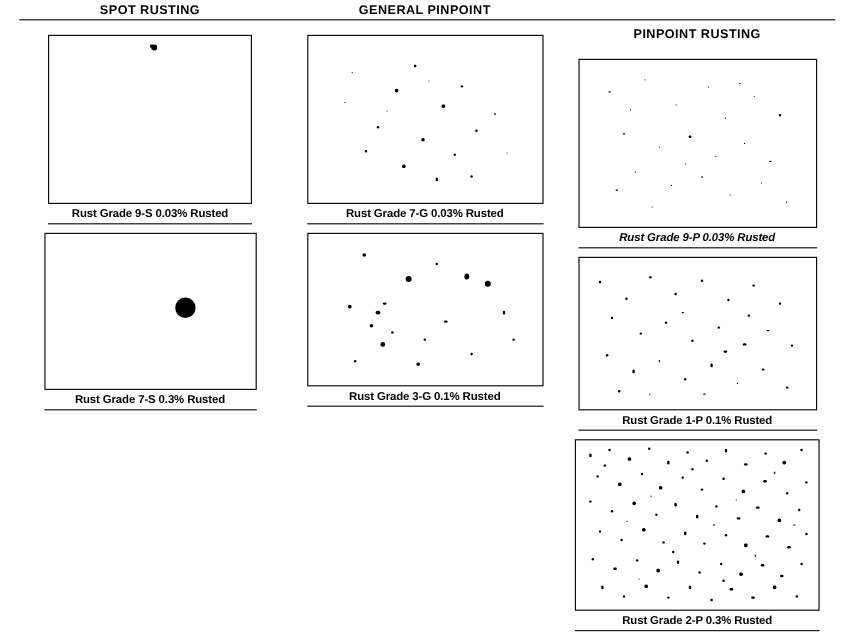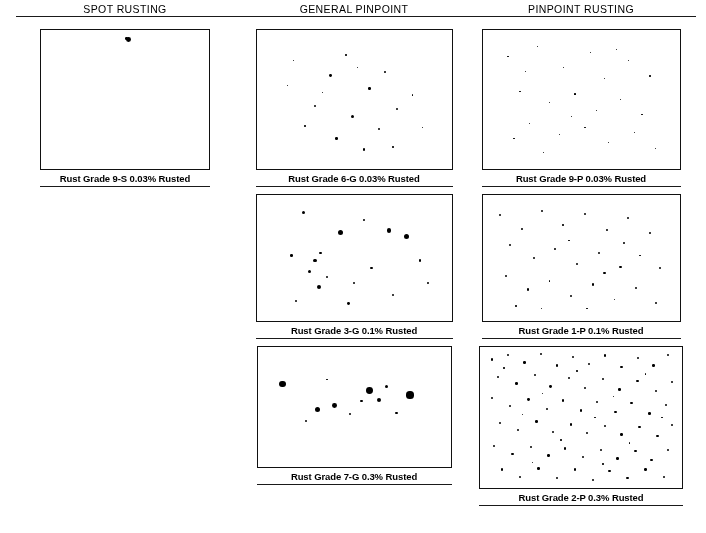--- a/index.html
+++ b/index.html
@@ -43,21 +43,21 @@
     box-sizing: border-box;
   }
   .column {
     width: 222px;
     display: flex;
     flex-direction: column;
     align-items: center;
   }
   .col-heading {
     font-size: 10.5px;
-    font-weight: normal;
+    font-weight: bold;
     letter-spacing: 0.4px;
     text-align: center;
     margin-top: 2px;
     margin-bottom: 4px;
     height: 14px;
     line-height: 14px;
     white-space: nowrap;
   }
   .panel-block {
     display: flex;
@@ -98,24 +98,24 @@
 
   .col-spot .row-2 .panel { width: 174px; height: 126px; }
   .col-general .row-2 .panel { width: 197px; height: 128px; }
   .col-pinpoint .row-2 .panel { width: 199px; height: 128px; }
 
   .col-spot .row-3 .panel { width: 177px; height: 131px; }
   .col-general .row-3 .panel { width: 195px; height: 122px; }
   .col-pinpoint .row-3 .panel { width: 204px; height: 143px; }
 
   .col-general { margin-left: 4px; }
-  .col-pinpoint { margin-left: 2px; }
+  .col-pinpoint { margin-left: 2px; margin-top: 20px; }
 
   .col-general .row-1 { margin-top: 9px; }
-  .col-pinpoint .row-1 { margin-top: 9px; }
+  .col-pinpoint .row-1 { margin-top: 9px; font-style: italic; }
   .col-spot .row-1 { margin-top: 9px; }
 </style>
 </head>
 <body>
 
 <div id="sheet">
 
   <div class="top-rule"></div>
 
   <div class="columns">
@@ -126,20 +126,27 @@
       <div class="panel-block row-1">
         <div class="panel">
             <span class="spot" style="width: 4.8px; height: 4.8px; left: 84.96px; top: 7.33px;"></span>
             <span class="spot" style="width: 2.4px; height: 2.4px; left: 84.48px; top: 7.14px;"></span>
           </div>
         <div class="caption">Rust Grade 9-S 0.03% Rusted</div>
         <div class="cap-rule"></div>
       </div>
 
 
+      <div class="panel-block row-3">
+        <div class="panel">
+            <span class="spot" style="width: 17px; height: 17px; left: 108.75px; top: 53.42px;"></span>
+          </div>
+        <div class="caption">Rust Grade 7-S 0.3% Rusted</div>
+        <div class="cap-rule"></div>
+      </div>
     </div>
 
     <div class="column col-general">
       <div class="col-heading">GENERAL PINPOINT</div>
 
       <div class="panel-block row-1">
         <div class="panel">
             <span class="spot" style="width: 1.8px; height: 1.8px; left: 36.15px; top: 29.68px;"></span>
             <span class="spot" style="width: 2.8px; height: 2.8px; left: 72.7px; top: 44.47px;"></span>
             <span class="spot" style="width: 1.6px; height: 1.6px; left: 88.9px; top: 24.22px;"></span>
@@ -152,21 +159,21 @@
             <span class="spot" style="width: 2.6px; height: 2.6px; left: 78.65px; top: 107.12px;"></span>
             <span class="spot" style="width: 1.6px; height: 1.6px; left: 47.95px; top: 95.11px;"></span>
             <span class="spot" style="width: 1.8px; height: 1.8px; left: 155.1px; top: 64.43px;"></span>
             <span class="spot" style="width: 2.2px; height: 2.2px; left: 106.15px; top: 118.44px;"></span>
             <span class="spot" style="width: 1.4px; height: 1.4px; left: 65.6px; top: 61.85px;"></span>
             <span class="spot" style="width: 1.6px; height: 1.6px; left: 135.7px; top: 115.96px;"></span>
             <span class="spot" style="width: 1.4px; height: 1.4px; left: 165.05px; top: 96.6px;"></span>
             <span class="spot" style="width: 1.4px; height: 1.4px; left: 30.5px; top: 54.9px;"></span>
             <span class="spot" style="width: 1.2px; height: 1.2px; left: 100.8px; top: 36.93px;"></span>
           </div>
-        <div class="caption">Rust Grade 6-G 0.03% Rusted</div>
+        <div class="caption">Rust Grade 7-G 0.03% Rusted</div>
         <div class="cap-rule"></div>
       </div>
 
       <div class="panel-block row-2">
         <div class="panel">
             <span class="spot" style="width: 3.2px; height: 3.2px; left: 45.2px; top: 16.04px;"></span>
             <span class="spot" style="width: 5.2px; height: 5.2px; left: 81.25px; top: 35.2px;"></span>
             <span class="spot" style="width: 4.8px; height: 4.8px; left: 130.2px; top: 32.88px;"></span>
             <span class="spot" style="width: 5.6px; height: 5.6px; left: 147.35px; top: 38.78px;"></span>
             <span class="spot" style="width: 2.6px; height: 2.6px; left: 33.8px; top: 59.18px;"></span>
@@ -181,38 +188,20 @@
             <span class="spot" style="width: 2px; height: 2px; left: 135.5px; top: 98.54px;"></span>
             <span class="spot" style="width: 2.8px; height: 2.8px; left: 90.25px; top: 106.96px;"></span>
             <span class="spot" style="width: 2px; height: 2px; left: 38px; top: 104.84px;"></span>
             <span class="spot" style="width: 1.8px; height: 1.8px; left: 170.7px; top: 87.3px;"></span>
             <span class="spot" style="width: 1.8px; height: 1.8px; left: 106.35px; top: 24.3px;"></span>
           </div>
         <div class="caption">Rust Grade 3-G 0.1% Rusted</div>
         <div class="cap-rule"></div>
       </div>
 
-      <div class="panel-block row-3">
-        <div class="panel">
-            <span class="spot" style="width: 6.4px; height: 6.4px; left: 21.89px; top: 34px;"></span>
-            <span class="spot" style="width: 5.2px; height: 5.2px; left: 57.23px; top: 59.8px;"></span>
-            <span class="spot" style="width: 4.8px; height: 4.8px; left: 74.8px; top: 56.4px;"></span>
-            <span class="spot" style="width: 6.8px; height: 6.8px; left: 108.54px; top: 39.8px;"></span>
-            <span class="spot" style="width: 4px; height: 4px; left: 119.59px; top: 50.8px;"></span>
-            <span class="spot" style="width: 3.2px; height: 3.2px; left: 127.71px; top: 38px;"></span>
-            <span class="spot" style="width: 7.2px; height: 7.2px; left: 148.87px; top: 44.4px;"></span>
-            <span class="spot" style="width: 2.8px; height: 2.8px; left: 102.82px; top: 52.6px;"></span>
-            <span class="spot" style="width: 2.2px; height: 2.2px; left: 91.54px; top: 66.1px;"></span>
-            <span class="spot" style="width: 2px; height: 2px; left: 47.25px; top: 73.4px;"></span>
-            <span class="spot" style="width: 2.4px; height: 2.4px; left: 137.76px; top: 64.8px;"></span>
-            <span class="spot" style="width: 1.8px; height: 1.8px; left: 68.58px; top: 31.5px;"></span>
-          </div>
-        <div class="caption">Rust Grade 7-G 0.3% Rusted</div>
-        <div class="cap-rule"></div>
-      </div>
     </div>
 
     <div class="column col-pinpoint">
       <div class="col-heading">PINPOINT RUSTING</div>
 
       <div class="panel-block row-1">
         <div class="panel">
             <span class="spot" style="width: 1.4px; height: 1.4px; left: 24.91px; top: 25.71px;"></span>
             <span class="spot" style="width: 1.2px; height: 1.2px; left: 54.56px; top: 16.08px;"></span>
             <span class="spot" style="width: 1.4px; height: 1.4px; left: 80.07px; top: 36.83px;"></span>

